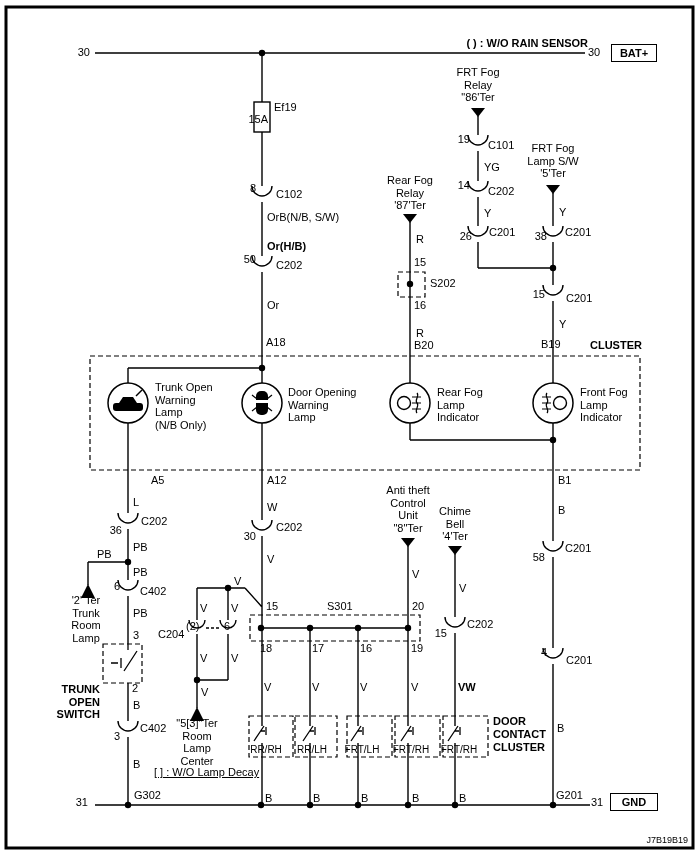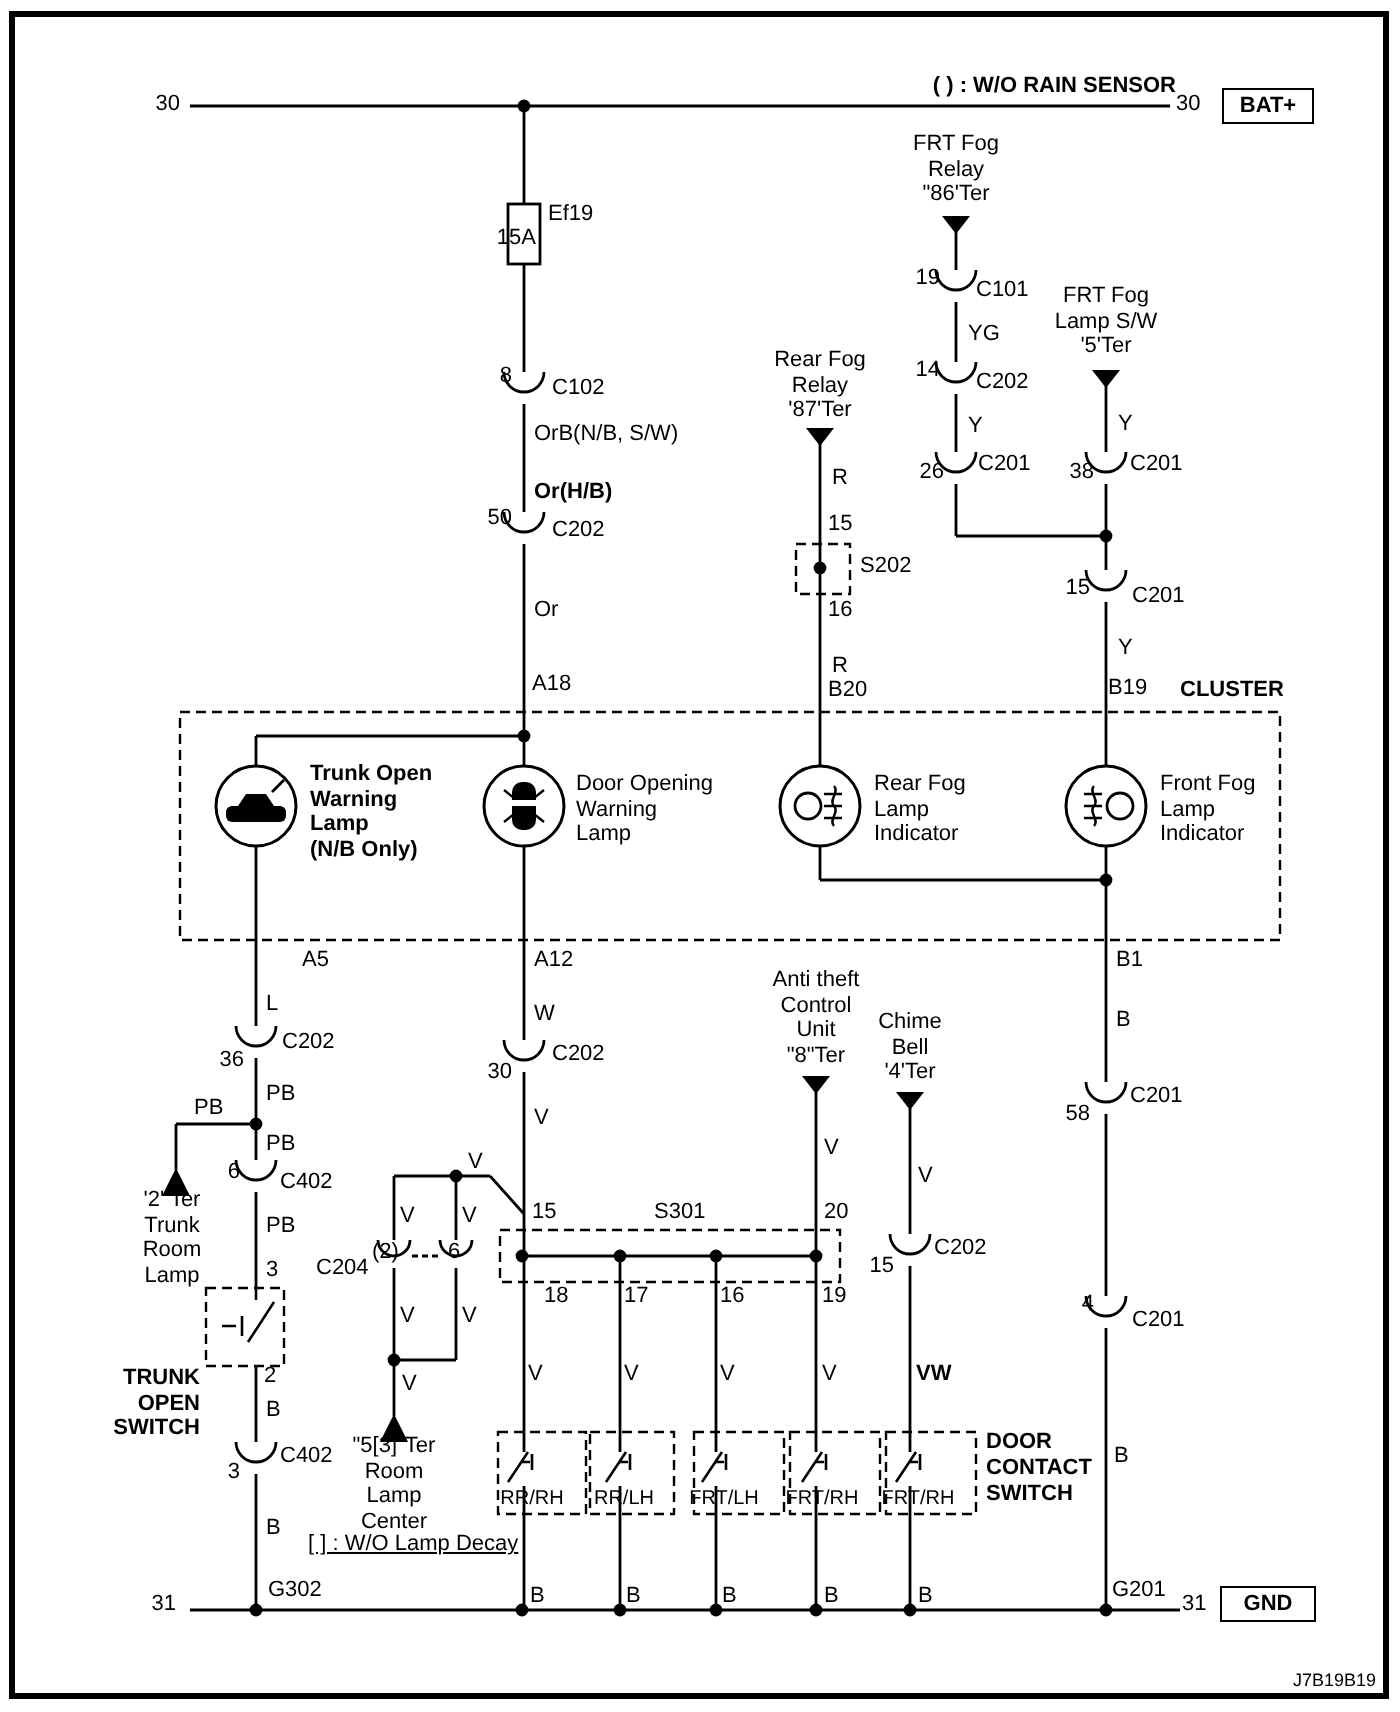--- a/index.html
+++ b/index.html
@@ -182,34 +182,34 @@
 
 <div class="L c" style="left:553px;top:142px;">FRT Fog
 Lamp S/W
 '5'Ter</div>
 <div class="L" style="left:559px;top:206px;">Y</div>
 <div class="L r" style="left:533px;top:230px;width:14px;">38</div>
 <div class="L" style="left:565px;top:226px;">C201</div>
 <div class="L r" style="left:531px;top:288px;width:14px;">15</div>
 <div class="L" style="left:566px;top:292px;">C201</div>
 <div class="L" style="left:559px;top:318px;">Y</div>
-<div class="L" style="left:554px;top:338px;">B19</div>
+<div class="L" style="left:541px;top:338px;">B19</div>
 
 <div class="L c" style="left:410px;top:174px;">Rear Fog
 Relay
 '87'Ter</div>
 <div class="L" style="left:416px;top:233px;">R</div>
 <div class="L" style="left:414px;top:256px;">15</div>
 <div class="L" style="left:430px;top:277px;">S202</div>
 <div class="L" style="left:414px;top:299px;">16</div>
 <div class="L" style="left:416px;top:327px;">R</div>
 <div class="L" style="left:414px;top:339px;">B20</div>
 
 <div class="L b" style="left:590px;top:339px;">CLUSTER</div>
-<div class="L" style="left:155px;top:381px;font-weight:bold;">Trunk Open
+<div class="L" style="left:155px;top:381px;">Trunk Open
 Warning
 Lamp
 (N/B Only)</div>
 <div class="L" style="left:288px;top:386px;">Door Opening
 Warning
 Lamp</div>
 <div class="L" style="left:437px;top:386px;">Rear Fog
 Lamp
 Indicator</div>
 <div class="L" style="left:580px;top:386px;">Front Fog
@@ -257,21 +257,21 @@
 <div class="L" style="left:201px;top:686px;">V</div>
 <div class="L c" style="left:197px;top:717px;">"5[3]"Ter
 Room
 Lamp
 Center</div>
 <div class="L" style="left:154px;top:766px;text-decoration:underline;">[ ] : W/O Lamp Decay</div>
 
 <div class="L" style="left:266px;top:600px;">15</div>
 <div class="L" style="left:327px;top:600px;">S301</div>
 <div class="L" style="left:412px;top:600px;">20</div>
-<div class="L" style="left:272px;top:642px;">18</div>
+<div class="L" style="left:260px;top:642px;">18</div>
 <div class="L" style="left:312px;top:642px;">17</div>
 <div class="L" style="left:360px;top:642px;">16</div>
 <div class="L" style="left:411px;top:642px;">19</div>
 
 <div class="L c" style="left:408px;top:484px;">Anti theft
 Control
 Unit
 "8"Ter</div>
 <div class="L c" style="left:455px;top:505px;">Chime
 Bell
@@ -295,21 +295,21 @@
 <div class="L" style="left:360px;top:681px;">V</div>
 <div class="L" style="left:411px;top:681px;">V</div>
 <div class="L" style="left:458px;top:681px;font-weight:bold;">VW</div>
 <div class="L c s10" style="left:266px;top:744px;">RR/RH</div>
 <div class="L c s10" style="left:312px;top:744px;">RR/LH</div>
 <div class="L c s10" style="left:362px;top:744px;">FRT/LH</div>
 <div class="L c s10" style="left:411px;top:744px;">FRT/RH</div>
 <div class="L c s10" style="left:459px;top:744px;">FRT/RH</div>
 <div class="L b" style="left:493px;top:715px;line-height:13px;">DOOR
 CONTACT
-SWITCH</div>
+CLUSTER</div>
 <div class="L" style="left:265px;top:792px;">B</div>
 <div class="L" style="left:313px;top:792px;">B</div>
 <div class="L" style="left:361px;top:792px;">B</div>
 <div class="L" style="left:412px;top:792px;">B</div>
 <div class="L" style="left:459px;top:792px;">B</div>
 
 <div class="L r" style="left:64px;top:796px;width:24px;">31</div>
 <div class="L" style="left:591px;top:796px;">31</div>
 <div class="boxlbl" style="left:610px;top:793px;width:46px;">GND</div>
 <div class="L r s9" style="left:636px;top:835px;width:52px;">J7B19B19</div>

